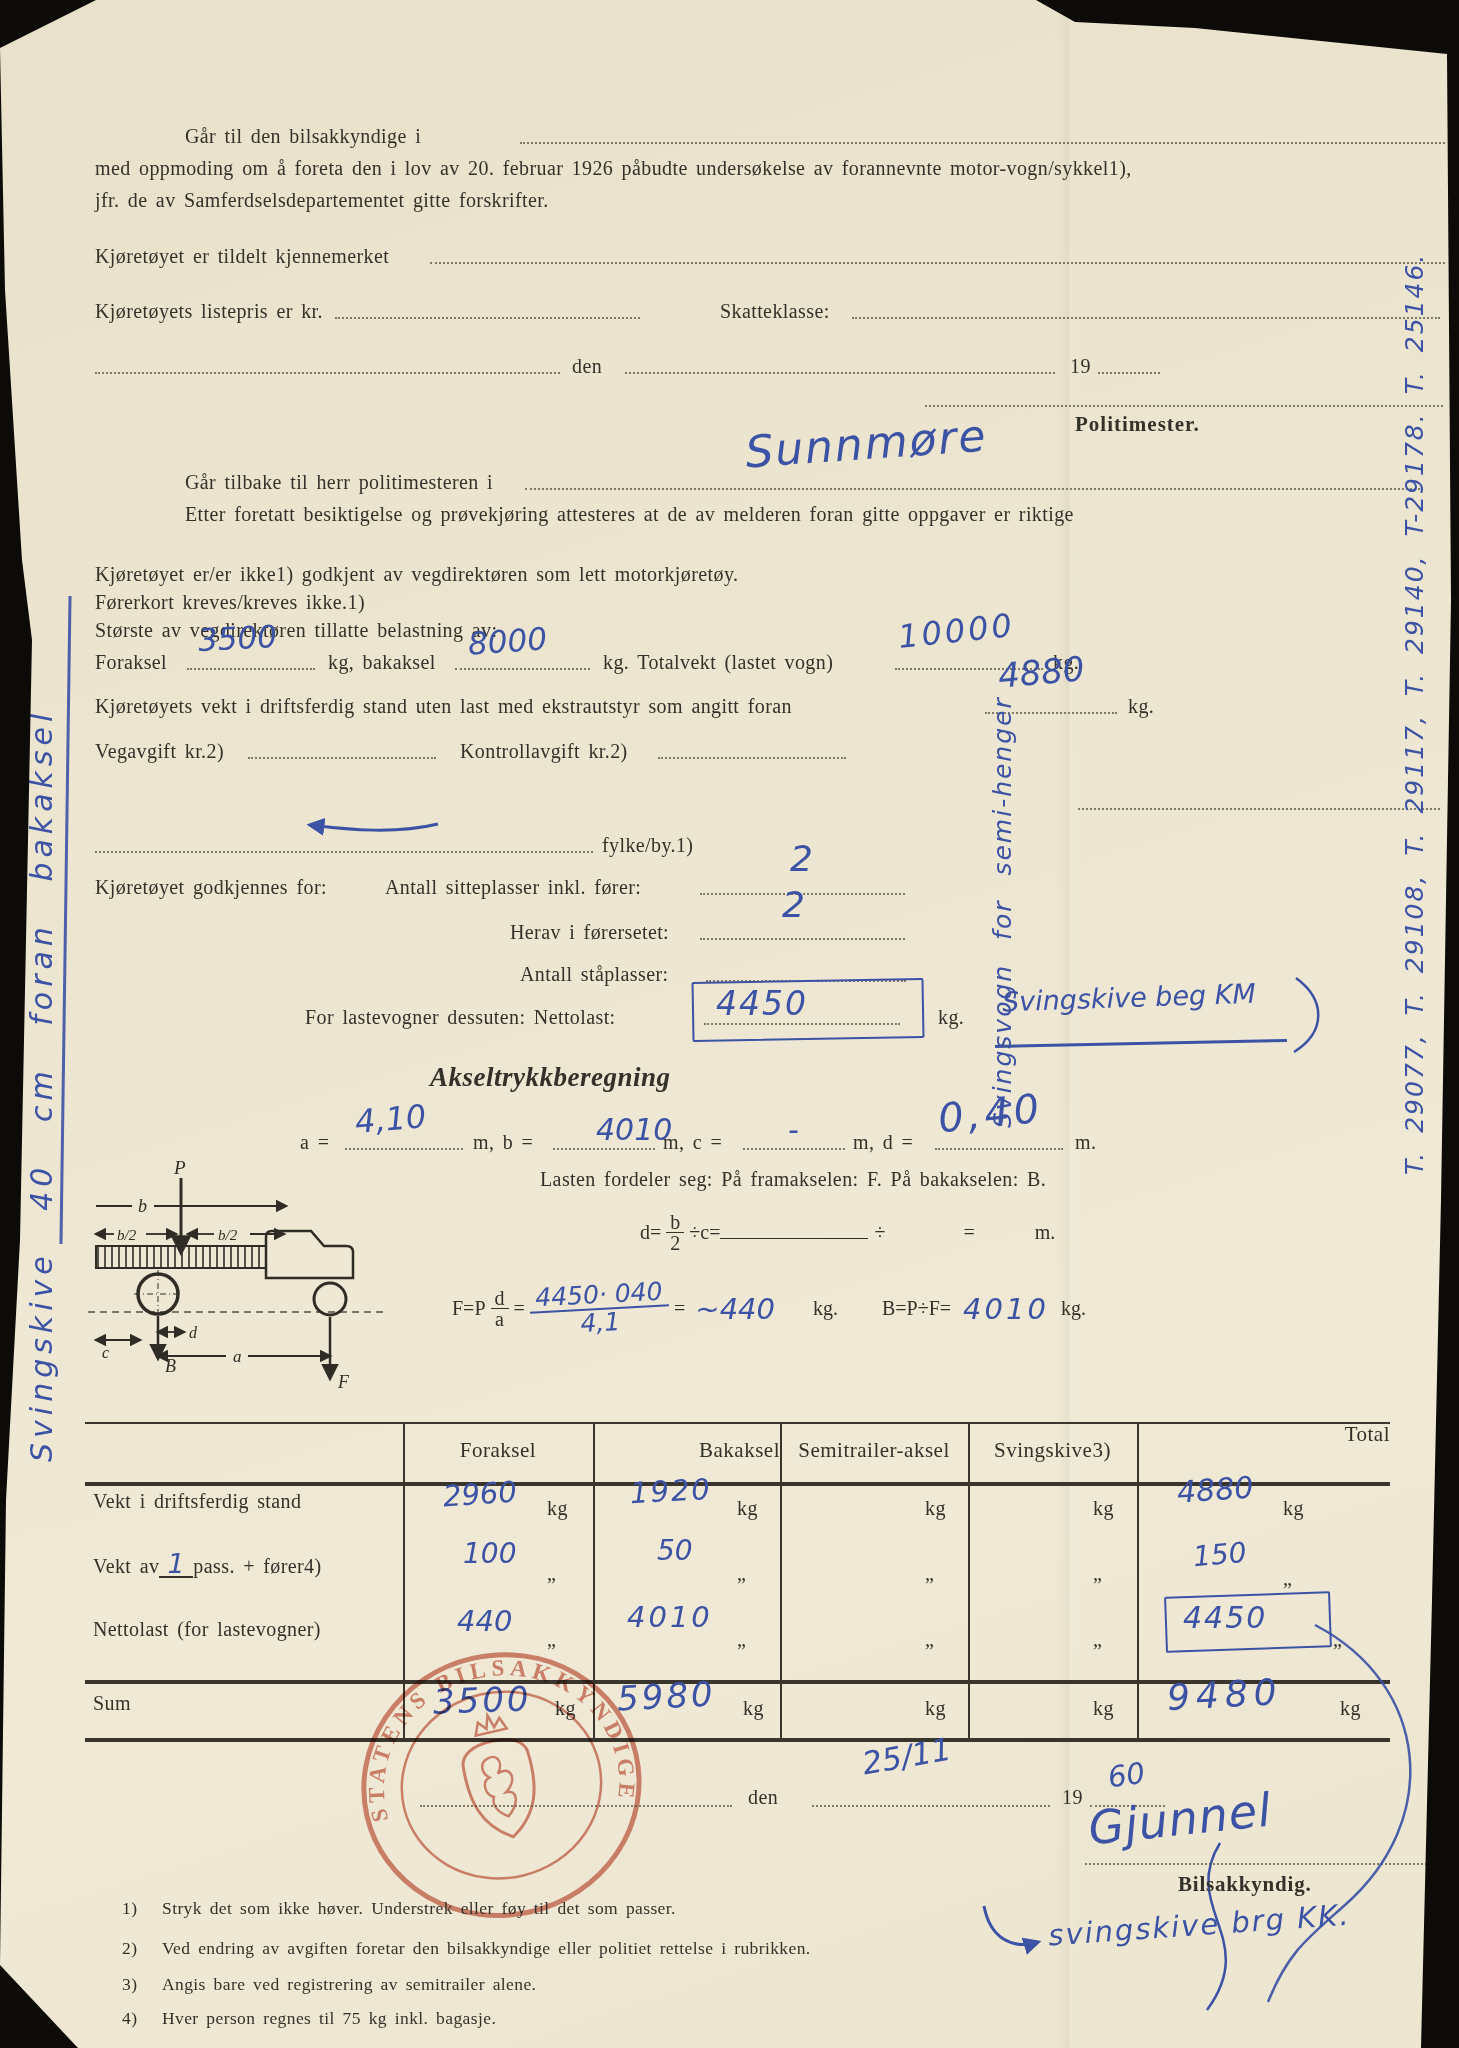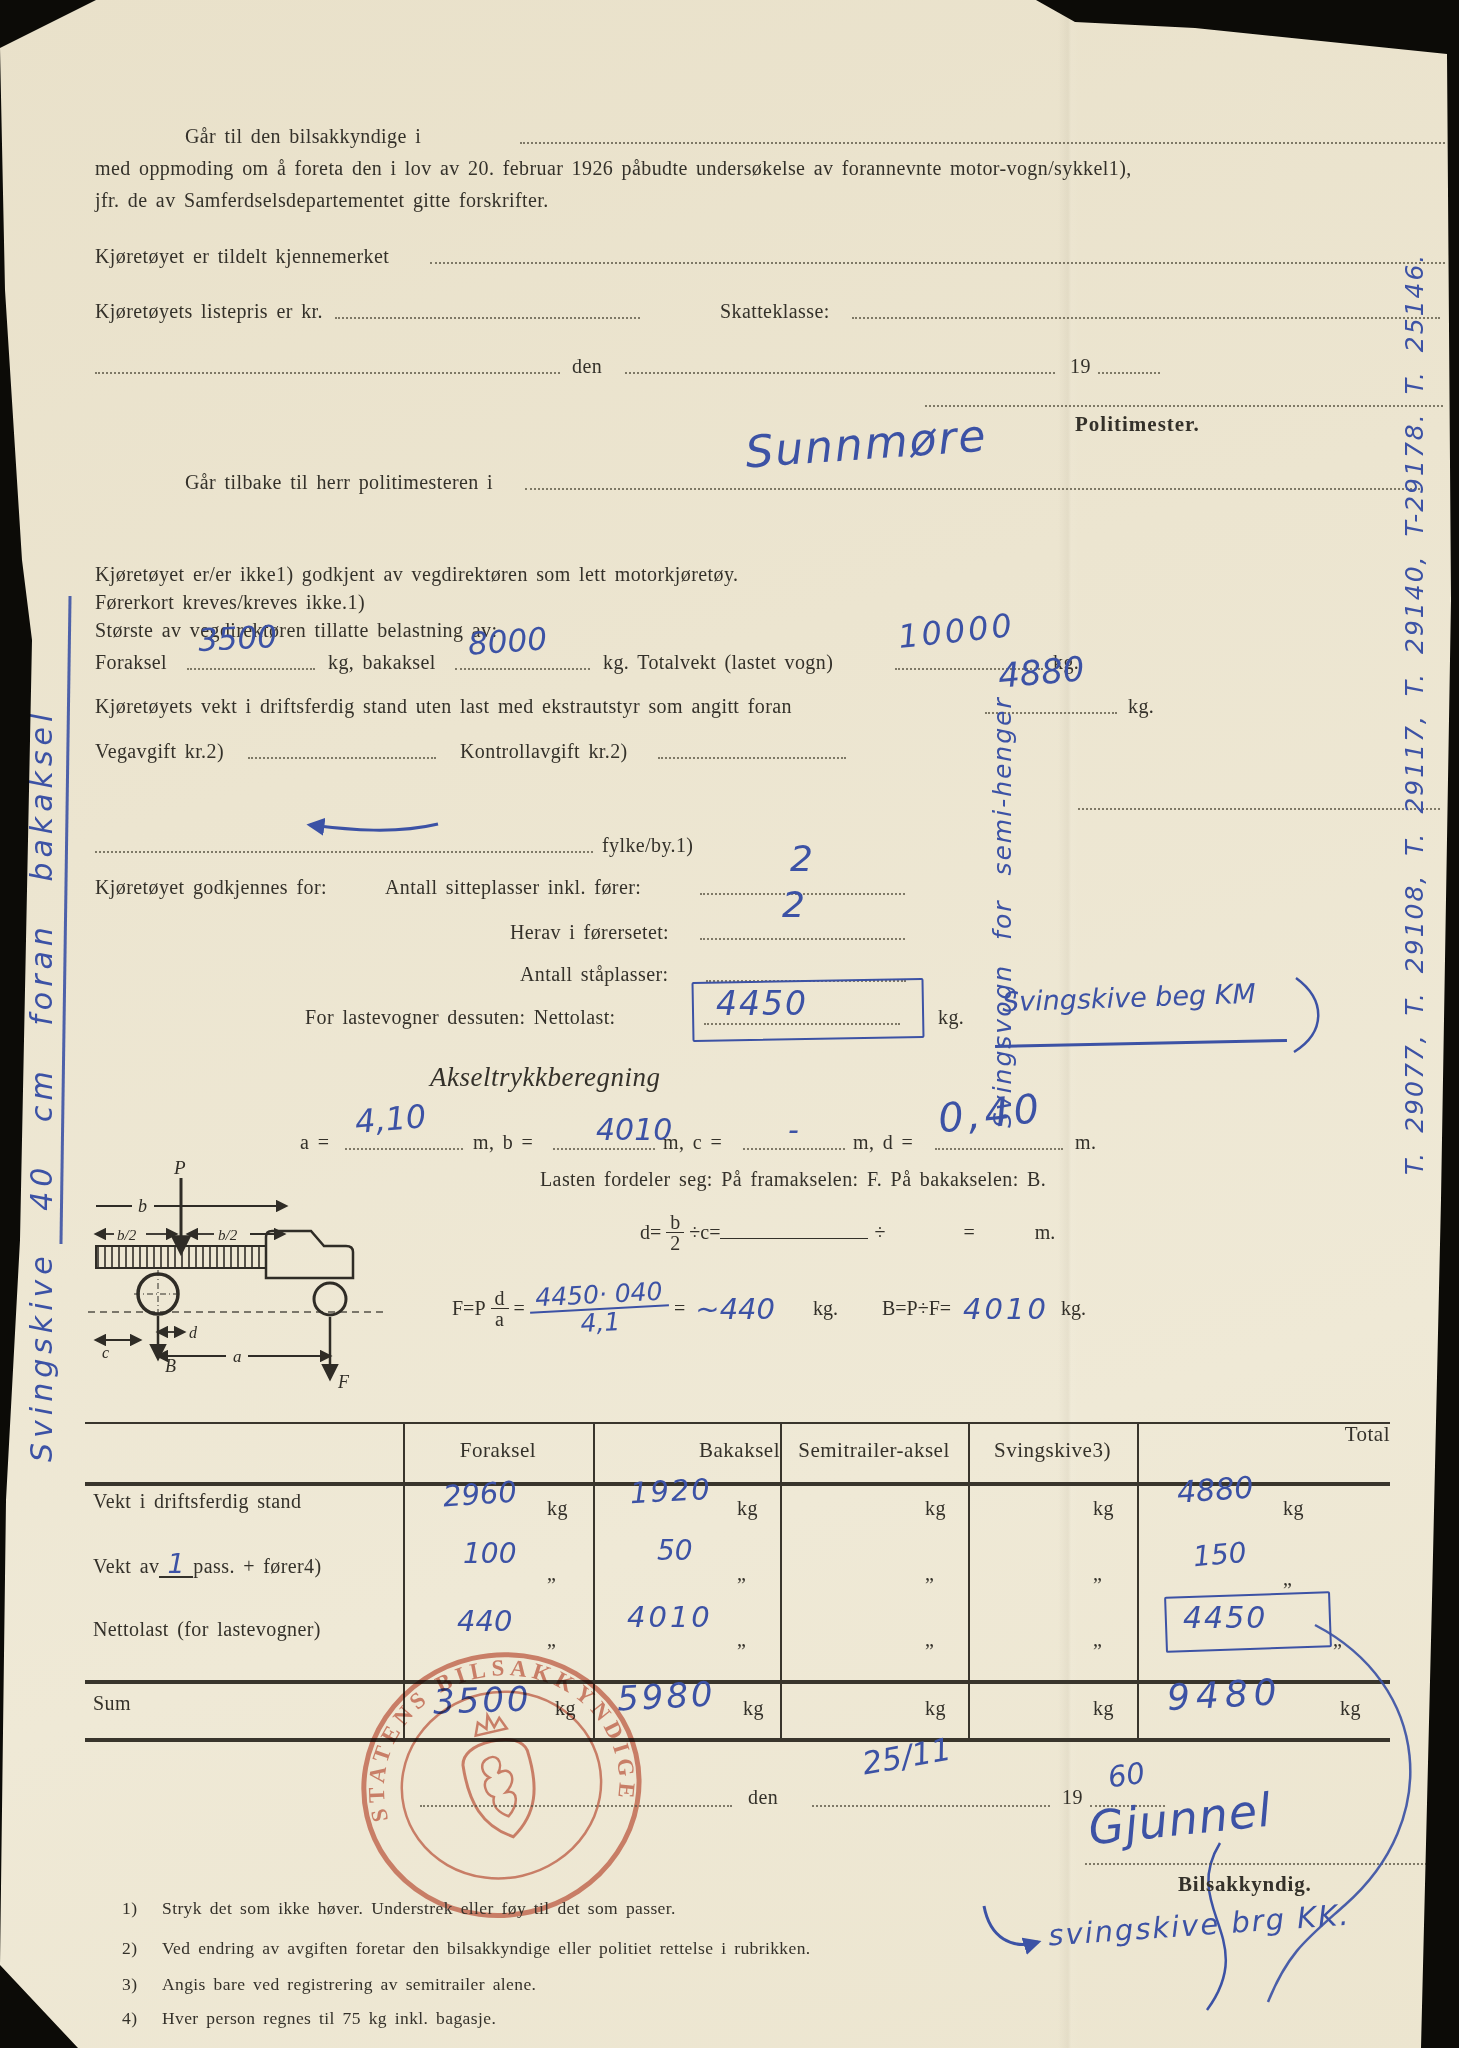--- a/index.html
+++ b/index.html
@@ -55,20 +55,21 @@
   <span class="t" style="left:1070px;top:355px">19</span>
   <div class="dot" style="left:1098px;top:370px;width:62px"></div>
 
   <div class="dot" style="left:925px;top:403px;width:518px"></div>
   <span class="t sm" style="left:1075px;top:412px;font-weight:bold;letter-spacing:1px">Politimester.</span>
 
   <span class="hw" style="left:745px;top:418px;font-size:44px;transform:rotate(-4deg);letter-spacing:2px">Sunnmøre</span>
   <span class="t" style="left:185px;top:471px">Går tilbake til herr politimesteren i</span>
   <div class="dot" style="left:525px;top:486px;width:895px"></div>
 
+  <span class="t" style="left:185px;top:503px">Etter foretatt besiktigelse og prøvekjøring attesteres at de av melderen foran gitte oppgaver er riktige</span>
   <span class="t" style="left:95px;top:563px">Kjøretøyet er/er ikke1) godkjent av vegdirektøren som lett motorkjøretøy.</span>
   <span class="t" style="left:95px;top:591px">Førerkort kreves/kreves ikke.1)</span>
   <span class="t" style="left:95px;top:619px">Største av vegdirektøren tillatte belastning av:</span>
 
   <span class="t" style="left:95px;top:651px">Foraksel</span>
   <div class="dot" style="left:187px;top:666px;width:128px"></div>
   <span class="hw" style="left:198px;top:620px;font-size:31px;transform:rotate(-3deg)">3500</span>
   <span class="t" style="left:328px;top:651px">kg, bakaksel</span>
   <div class="dot" style="left:455px;top:666px;width:135px"></div>
   <span class="hw" style="left:468px;top:623px;font-size:31px;transform:rotate(-4deg)">8000</span>
@@ -116,21 +117,21 @@
   <div class="penbox" style="left:692px;top:980px;width:228px;height:56px;transform:rotate(-1deg)"></div>
   <div class="dot" style="left:704px;top:1021px;width:196px"></div>
   <span class="hw" style="left:716px;top:984px;font-size:33px;letter-spacing:2px">4450</span>
   <span class="t" style="left:938px;top:1006px">kg.</span>
   <span class="hw" style="left:1002px;top:982px;font-size:27px;transform:rotate(-2deg)">Svingskive beg KM</span>
   <div class="penline" style="left:995px;top:1042px;width:292px;height:2.5px;transform:rotate(-1.2deg)"></div>
   <svg style="position:absolute;left:1288px;top:972px" width="45" height="85" viewBox="0 0 45 85">
     <path d="M8,6 C38,28 38,60 6,80" stroke="#3c52a5" stroke-width="2.5" fill="none"></path>
   </svg>
 
-  <span class="t it" style="left:430px;top:1062px;font-size:27px;font-weight:normal;letter-spacing:.5px">Akseltrykkberegning</span>
+  <span class="t it" style="left:430px;top:1062px;font-size:27px;font-weight:bold;letter-spacing:.5px">Akseltrykkberegning</span>
 
   <span class="t" style="left:300px;top:1131px">a =</span>
   <div class="dot" style="left:345px;top:1146px;width:118px"></div>
   <span class="hw" style="left:355px;top:1100px;font-size:32px;transform:rotate(-5deg)">4,10</span>
   <span class="t" style="left:473px;top:1131px">m, b =</span>
   <div class="dot" style="left:553px;top:1146px;width:102px"></div>
   <span class="hw" style="left:596px;top:1112px;font-size:30px">4010</span>
   <span class="t" style="left:663px;top:1131px">m, c =</span>
   <div class="dot" style="left:743px;top:1146px;width:102px"></div>
   <span class="hw" style="left:788px;top:1112px;font-size:30px">-</span>

